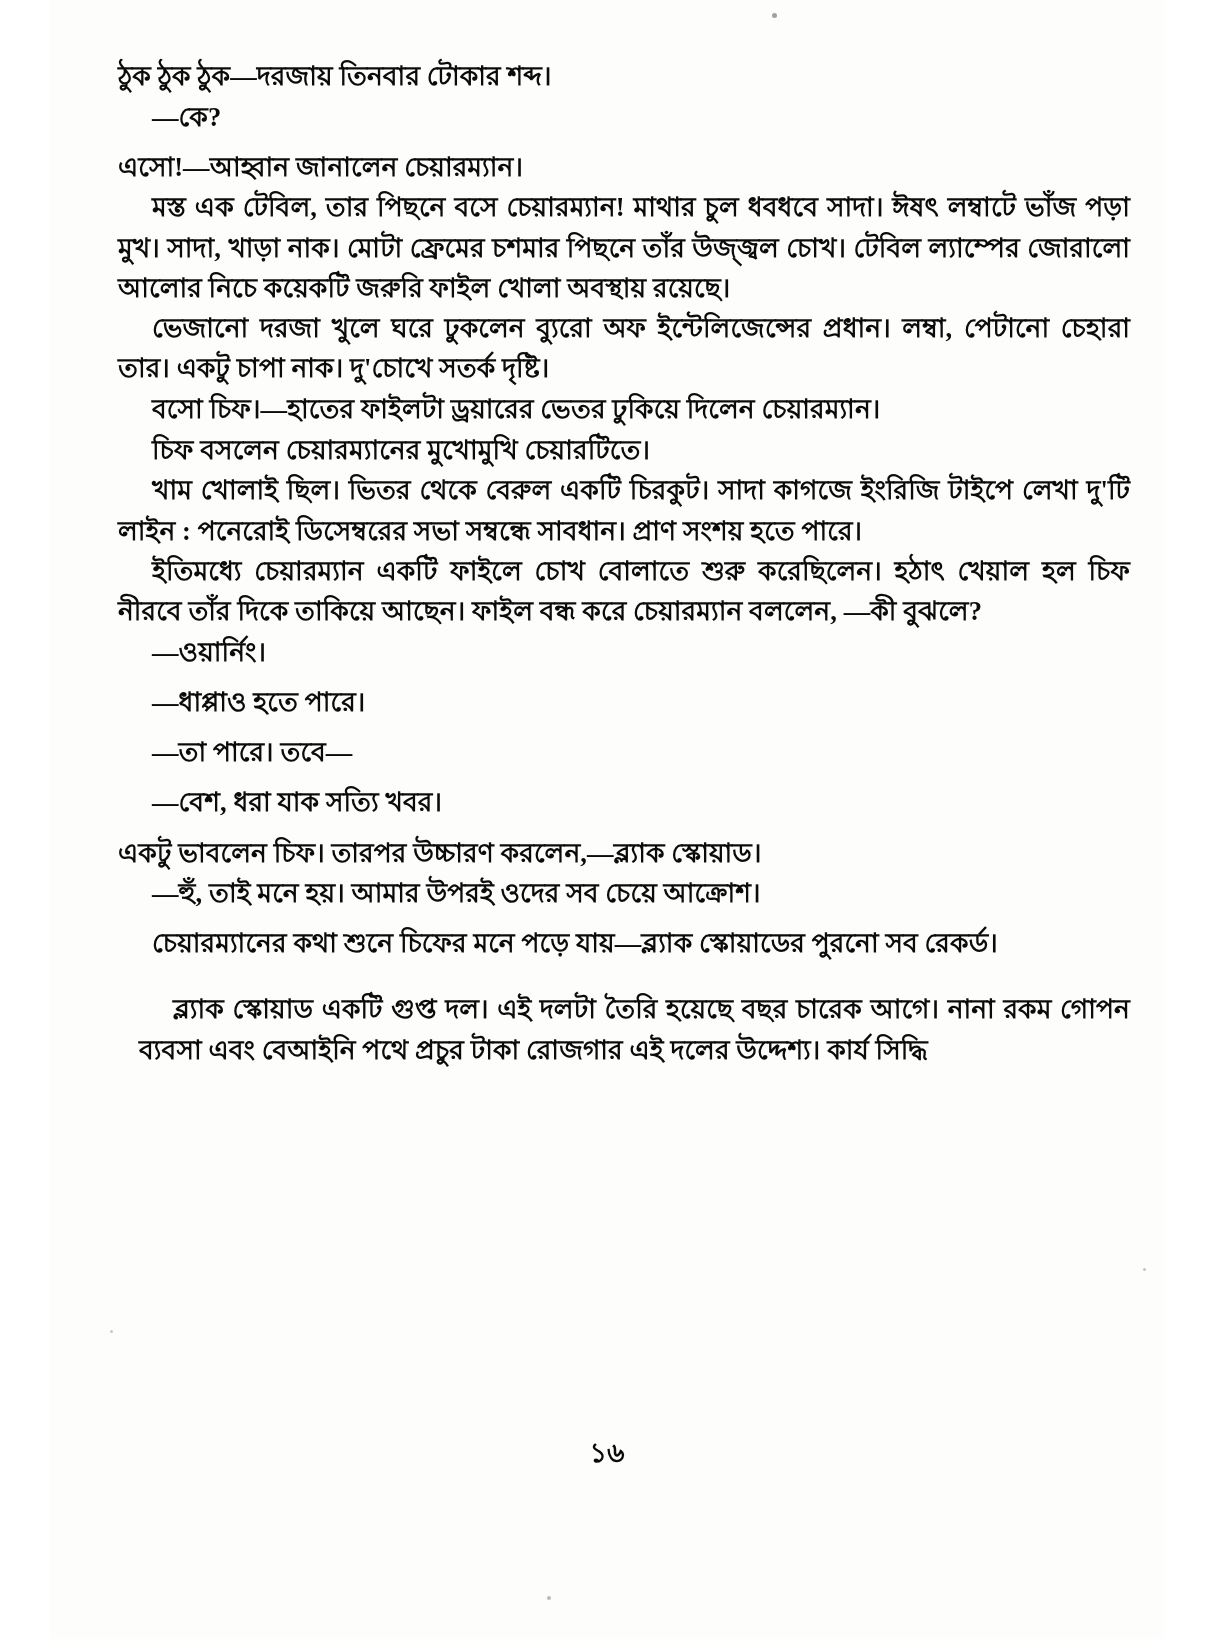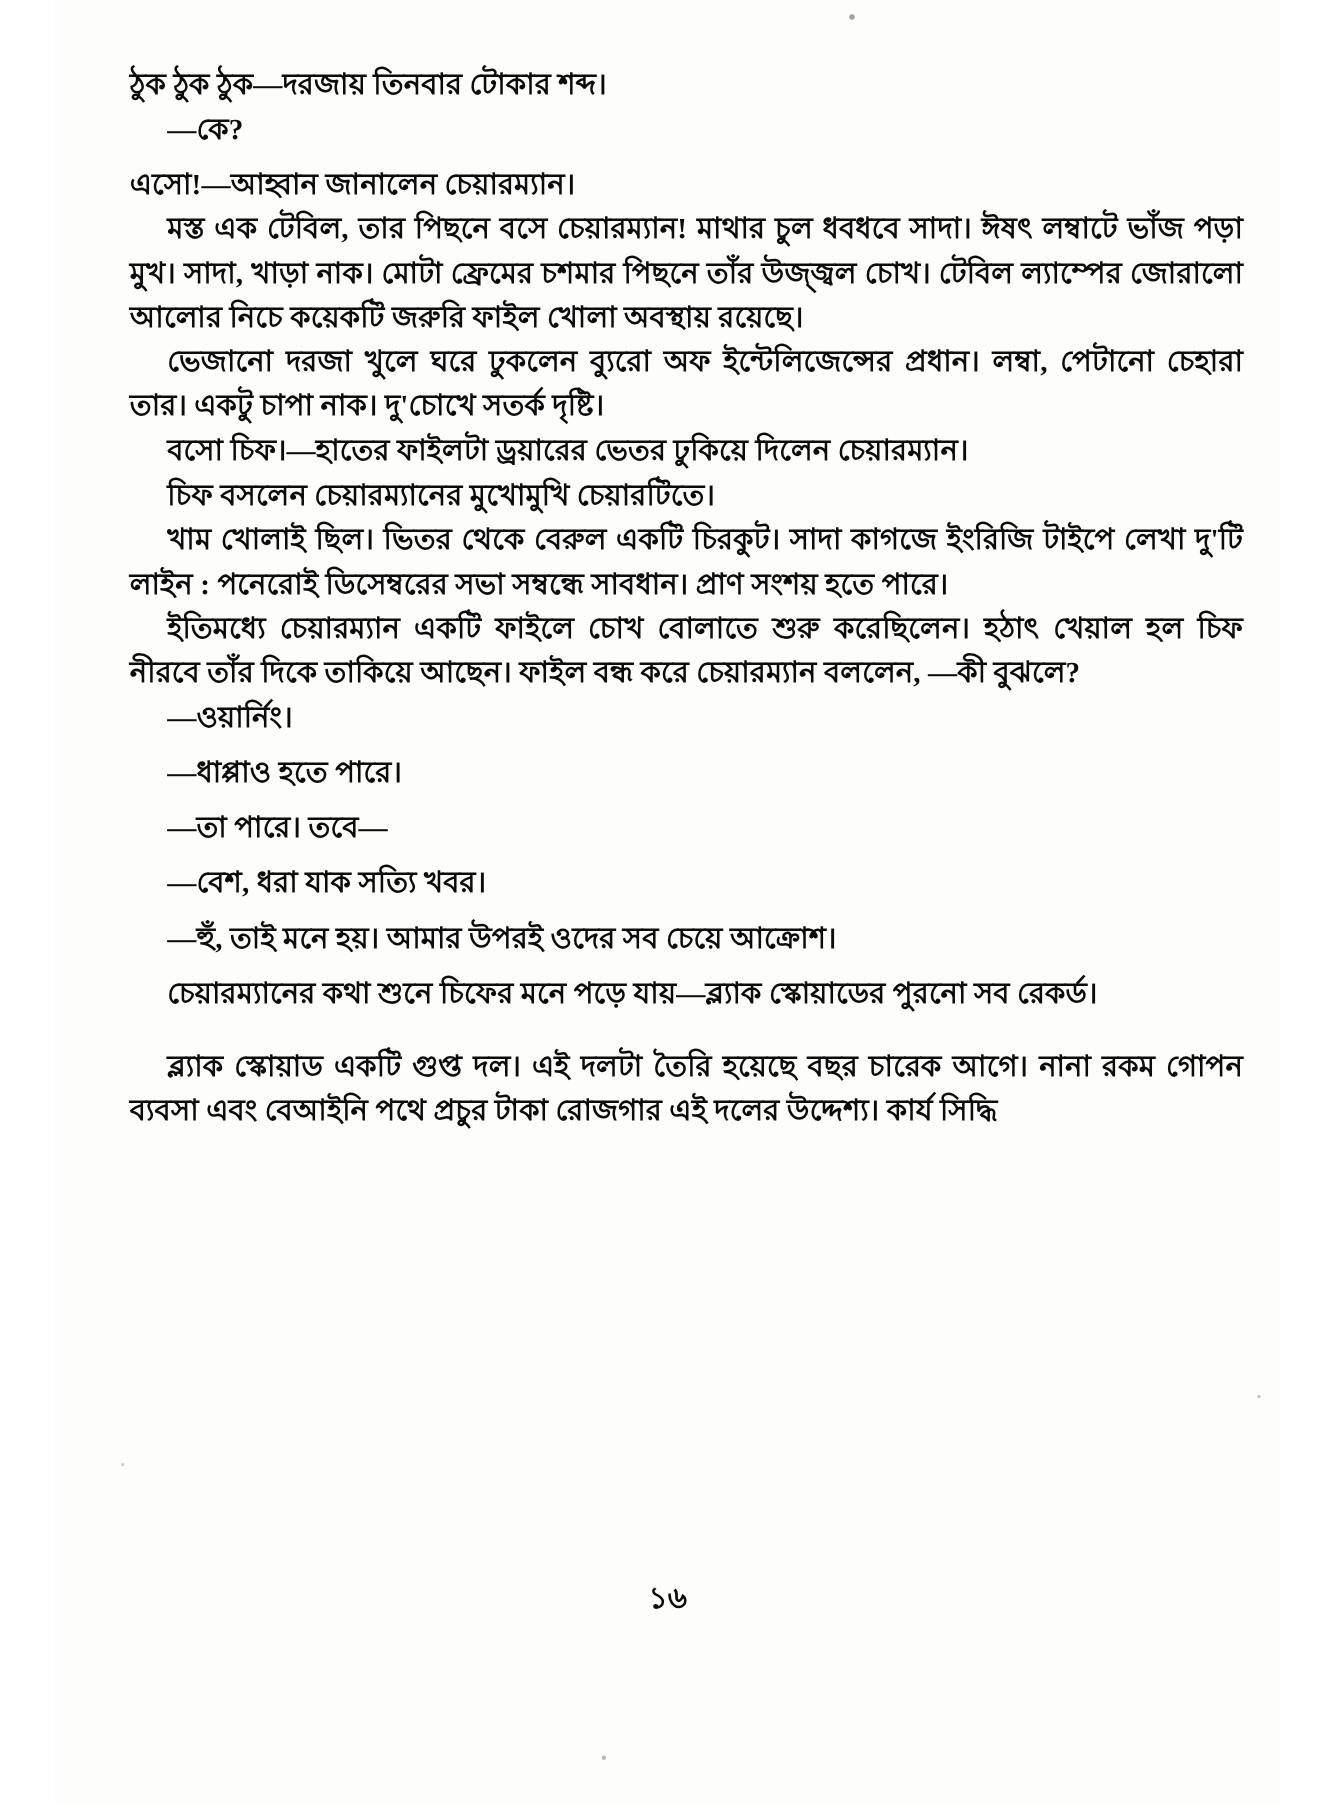--- a/index.html
+++ b/index.html
@@ -50,20 +50,21 @@
   .para.no-indent {
     text-indent: 0;
   }
   .para.dash-line {
     text-indent: 34px;
     text-align: left;
     margin-bottom: 10px;
   }
   .para.tight {
     margin-bottom: 0;
+    margin-left: 21px;
   }
   .gap-after {
     margin-bottom: 26px;
   }
   .page-number {
     position: absolute;
     left: 0;
     right: 0;
     top: 1432px;
     text-align: center;
@@ -89,20 +90,21 @@
     <p class="para">মস্ত এক টেবিল, তার পিছনে বসে চেয়ারম্যান! মাথার চুল ধবধবে সাদা। ঈষৎ লম্বাটে ভাঁজ পড়া মুখ। সাদা, খাড়া নাক। মোটা ফ্রেমের চশমার পিছনে তাঁর উজ্জ্বল চোখ। টেবিল ল্যাম্পের জোরালো আলোর নিচে কয়েকটি জরুরি ফাইল খোলা অবস্থায় রয়েছে।</p>
     <p class="para">ভেজানো দরজা খুলে ঘরে ঢুকলেন ব্যুরো অফ ইন্টেলিজেন্সের প্রধান। লম্বা, পেটানো চেহারা তার। একটু চাপা নাক। দু'চোখে সতর্ক দৃষ্টি।</p>
     <p class="para">বসো চিফ।—হাতের ফাইলটা ড্রয়ারের ভেতর ঢুকিয়ে দিলেন চেয়ারম্যান।</p>
     <p class="para">চিফ বসলেন চেয়ারম্যানের মুখোমুখি চেয়ারটিতে।</p>
     <p class="para">খাম খোলাই ছিল। ভিতর থেকে বেরুল একটি চিরকুট। সাদা কাগজে ইংরিজি টাইপে লেখা দু'টি লাইন : পনেরোই ডিসেম্বরের সভা সম্বন্ধে সাবধান। প্রাণ সংশয় হতে পারে।</p>
     <p class="para">ইতিমধ্যে চেয়ারম্যান একটি ফাইলে চোখ বোলাতে শুরু করেছিলেন। হঠাৎ খেয়াল হল চিফ নীরবে তাঁর দিকে তাকিয়ে আছেন। ফাইল বন্ধ করে চেয়ারম্যান বললেন, —কী বুঝলে?</p>
     <p class="para dash-line">—ওয়ার্নিং।</p>
     <p class="para dash-line">—ধাপ্পাও হতে পারে।</p>
     <p class="para dash-line">—তা পারে। তবে—</p>
     <p class="para dash-line">—বেশ, ধরা যাক সত্যি খবর।</p>
+    <p class="para no-indent">একটু ভাবলেন চিফ। তারপর উচ্চারণ করলেন,—ব্ল্যাক স্কোয়াড।</p>
     <p class="para dash-line">—হুঁ, তাই মনে হয়। আমার উপরই ওদের সব চেয়ে আক্রোশ।</p>
     <p class="para gap-after">চেয়ারম্যানের কথা শুনে চিফের মনে পড়ে যায়—ব্ল্যাক স্কোয়াডের পুরনো সব রেকর্ড।</p>
     <p class="para tight">ব্ল্যাক স্কোয়াড একটি গুপ্ত দল। এই দলটা তৈরি হয়েছে বছর চারেক আগে। নানা রকম গোপন ব্যবসা এবং বেআইনি পথে প্রচুর টাকা রোজগার এই দলের উদ্দেশ্য। কার্য সিদ্ধি</p>
   </div>
 
   <div class="page-number">১৬</div>
 
 </div>
 
 </body></html>

